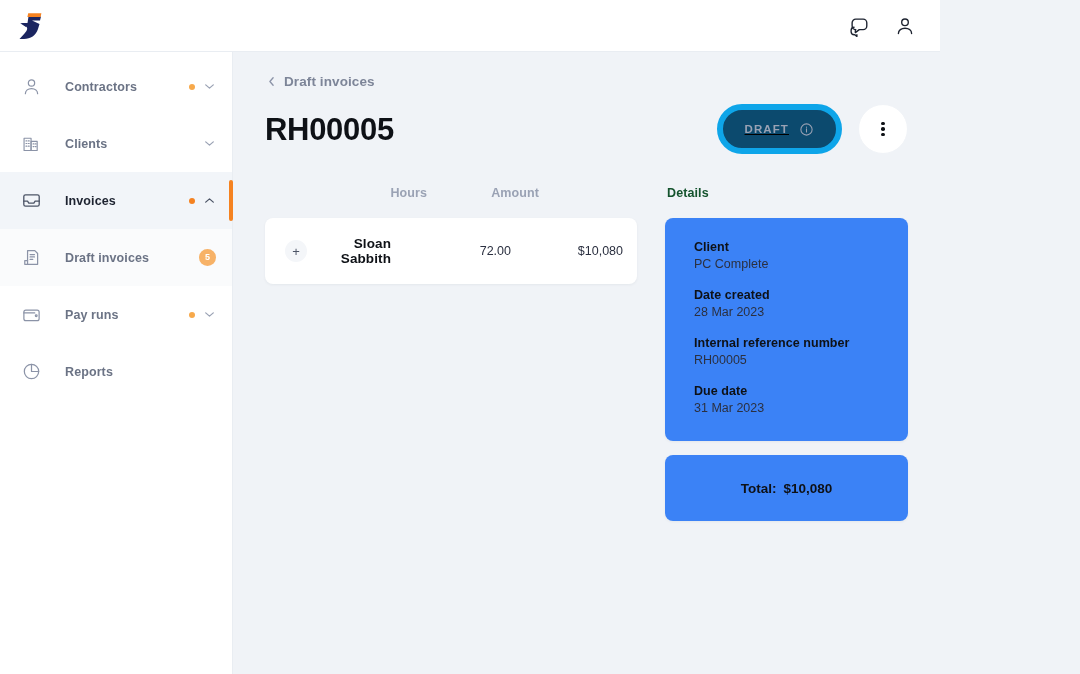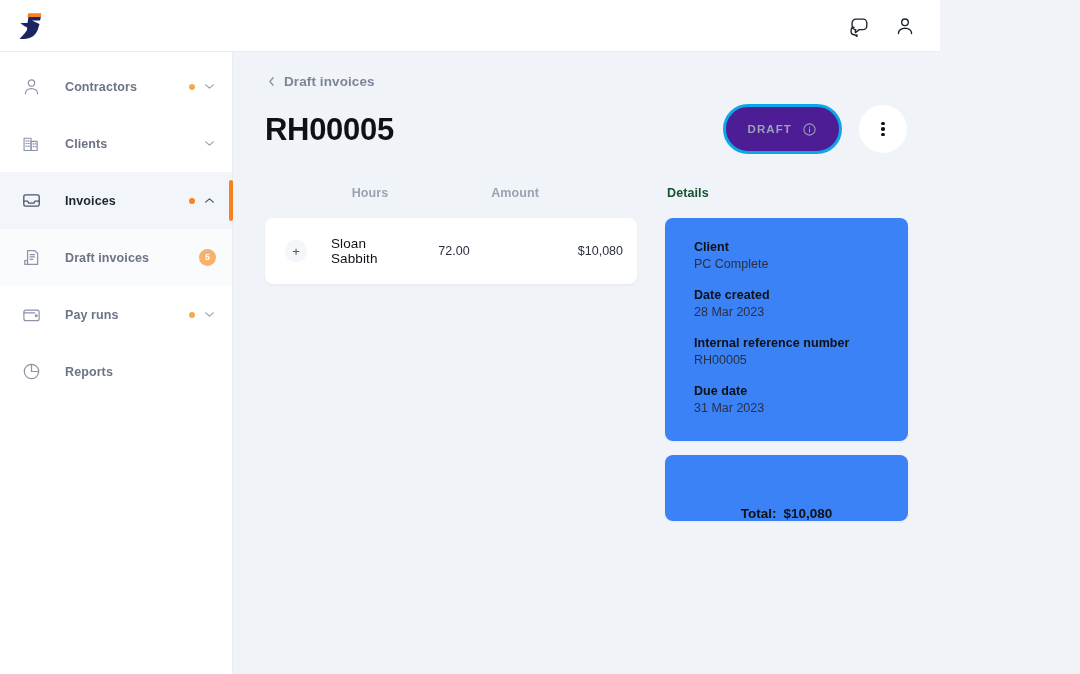--- a/index.html
+++ b/index.html
@@ -114,25 +114,26 @@
     height: 62px;
   }
   .page-title {
     font-size: 31px; font-weight: 700; color: #0e1116;
     letter-spacing: -0.3px; line-height: 1;
   }
   .title-actions { display: flex; align-items: center; gap: 16px; }
   .status-pill {
     height: 50px; min-width: 105px;
     border-radius: 26px;
-    background: #4c1d95;
-    border: 3px solid #0ea5e9;
+    background: #0c4a6e;
+    border: 6px solid #0ea5e9;
     display: flex; align-items: center; justify-content: center; gap: 10px;
     padding: 0 22px;
     cursor: pointer;
+    text-decoration: underline;
   }
   .status-pill .st-text {
     font-size: 11.5px; font-weight: 700; color: #9aa2b4; letter-spacing: 1.1px;
   }
   .status-pill .info-ic { width: 15px; height: 15px; color: #9aa2b4; display: block; }
   .kebab-btn {
     width: 50px; height: 50px; border-radius: 50%;
     background: #ffffff;
     display: flex; align-items: center; justify-content: center;
     cursor: pointer;
@@ -153,21 +154,21 @@
     display: flex; align-items: center;
     height: 30px;
     padding: 0 14px 0 0;
     margin-bottom: 10px;
   }
   .th {
     font-size: 12.5px; font-weight: 700; color: #9aa2b4; letter-spacing: .1px;
   }
   .c-expand { width: 42px; min-width: 42px; }
   .c-name   { flex: 1; min-width: 0; padding-left: 24px; }
-  .c-hours  { width: 120px; min-width: 120px; text-align: center; padding-left: 6px; }
+  .c-hours  { width: 120px; min-width: 120px; text-align: right; padding-left: 6px; }
   .c-amount { width: 112px; min-width: 112px; text-align: right; padding-left: 10px; }
 
   .tbl-card {
     background: #ffffff;
     border-radius: 8px;
     box-shadow: 0 1px 3px rgba(25,35,60,.055);
     overflow: hidden;
   }
   .tbl-row {
     display: flex; align-items: center;
@@ -177,21 +178,21 @@
   }
   .expand-btn {
     width: 22px; height: 22px; border-radius: 50%;
     background: #f4f6f9;
     display: flex; align-items: center; justify-content: center;
     margin-left: 20px;
     cursor: pointer;
     color: #4c5466; font-size: 13px; line-height: 1;
   }
   .td-name {
-    font-size: 13.5px; font-weight: 400; color: #0e1116; letter-spacing: .1px;
+    font-size: 13.5px; font-weight: 700; color: #0e1116; letter-spacing: .1px; text-align: right;
   }
   .td { font-size: 12.5px; font-weight: 400; color: #2b3040; }
 
   
   .details-label {
     font-size: 12.5px; font-weight: 700; color: #14532d;
     letter-spacing: .1px; margin-bottom: 10px; padding-left: 2px;
     height: 30px; display: flex; align-items: center;
   }
   .card {
@@ -204,21 +205,21 @@
   .d-group:last-child { margin-bottom: 0; }
   .d-key {
     font-size: 12.5px; font-weight: 700; color: #0e1116;
     letter-spacing: .05px; margin-bottom: 3px;
   }
   .d-val { font-size: 12.5px; font-weight: 400; color: #2b3040; }
 
   .total-card {
     margin-top: 14px;
     height: 66px;
-    display: flex; align-items: flex-end; justify-content: center;
+    display: flex; align-items: center; justify-content: center;
     gap: 7px;
   }
   .total-lbl { font-size: 13.5px; font-weight: 700; color: #0e1116; }
   .total-val { font-size: 13.5px; font-weight: 700; color: #0e1116; }
 </style>
 </head>
 <body>
 
 <div class="app">
 

